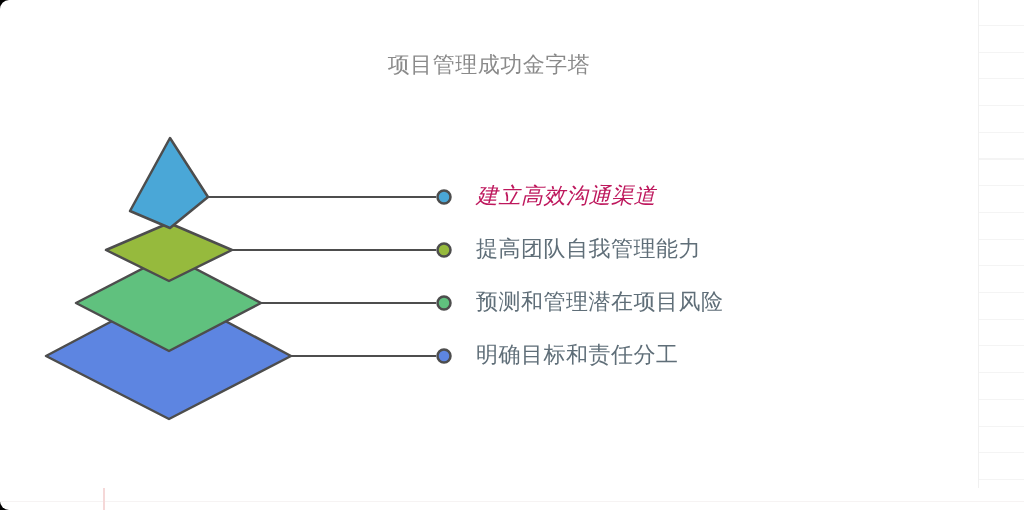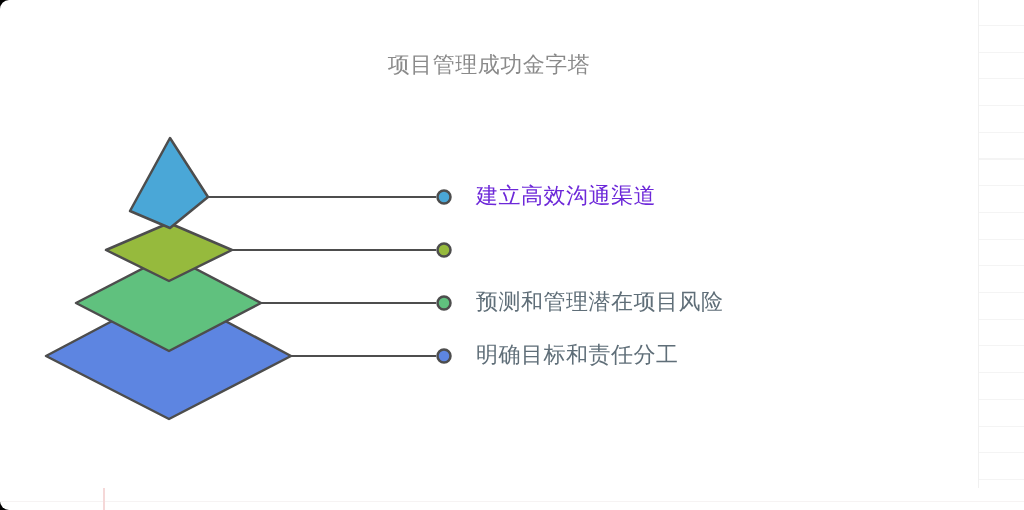--- a/index.html
+++ b/index.html
@@ -75,17 +75,18 @@
         <polygon points="169,291 291,356 169,419 46,356" fill="#5D85E1" stroke="#4d4d4d" stroke-width="2.5" stroke-linejoin="round"></polygon>
         <polygon points="169,255 261,303 169,351 76,303" fill="#60C17E" stroke="#4d4d4d" stroke-width="2.5" stroke-linejoin="round"></polygon>
         <polygon points="169,223 232,250 169,281 106,250" fill="#96BA3D" stroke="#4d4d4d" stroke-width="2.5" stroke-linejoin="round"></polygon>
         <polygon points="170,138 208,197 170,228 130,211" fill="#4AA7D7" stroke="#4d4d4d" stroke-width="2.5" stroke-linejoin="round"></polygon>
         <circle cx="444" cy="197" r="6.5" fill="#4AA7D7" stroke="#4d4d4d" stroke-width="2.5"></circle>
         <circle cx="444" cy="250" r="6.5" fill="#96BA3D" stroke="#4d4d4d" stroke-width="2.5"></circle>
         <circle cx="444" cy="303" r="6.5" fill="#60C17E" stroke="#4d4d4d" stroke-width="2.5"></circle>
         <circle cx="444" cy="356" r="6.5" fill="#5D85E1" stroke="#4d4d4d" stroke-width="2.5"></circle>
       </svg>
 
-    <div class="level-label" style="top: 197px; color: #6d28d9;">建立高效沟通渠道</div>
+    <div class="level-label" style="top: 197px; color: #be185d; font-style: italic;">建立高效沟通渠道</div>
+    <div class="level-label" style="top: 250px; color: rgb(95, 110, 120);">提高团队自我管理能力</div>
     <div class="level-label" style="top: 356px; color: rgb(95, 110, 120);">明确目标和责任分工</div>
     <div class="level-label" style="top: 303px; color: rgb(95, 110, 120);">预测和管理潜在项目风险</div>
   </div>
 </div>
 
 </body></html>

